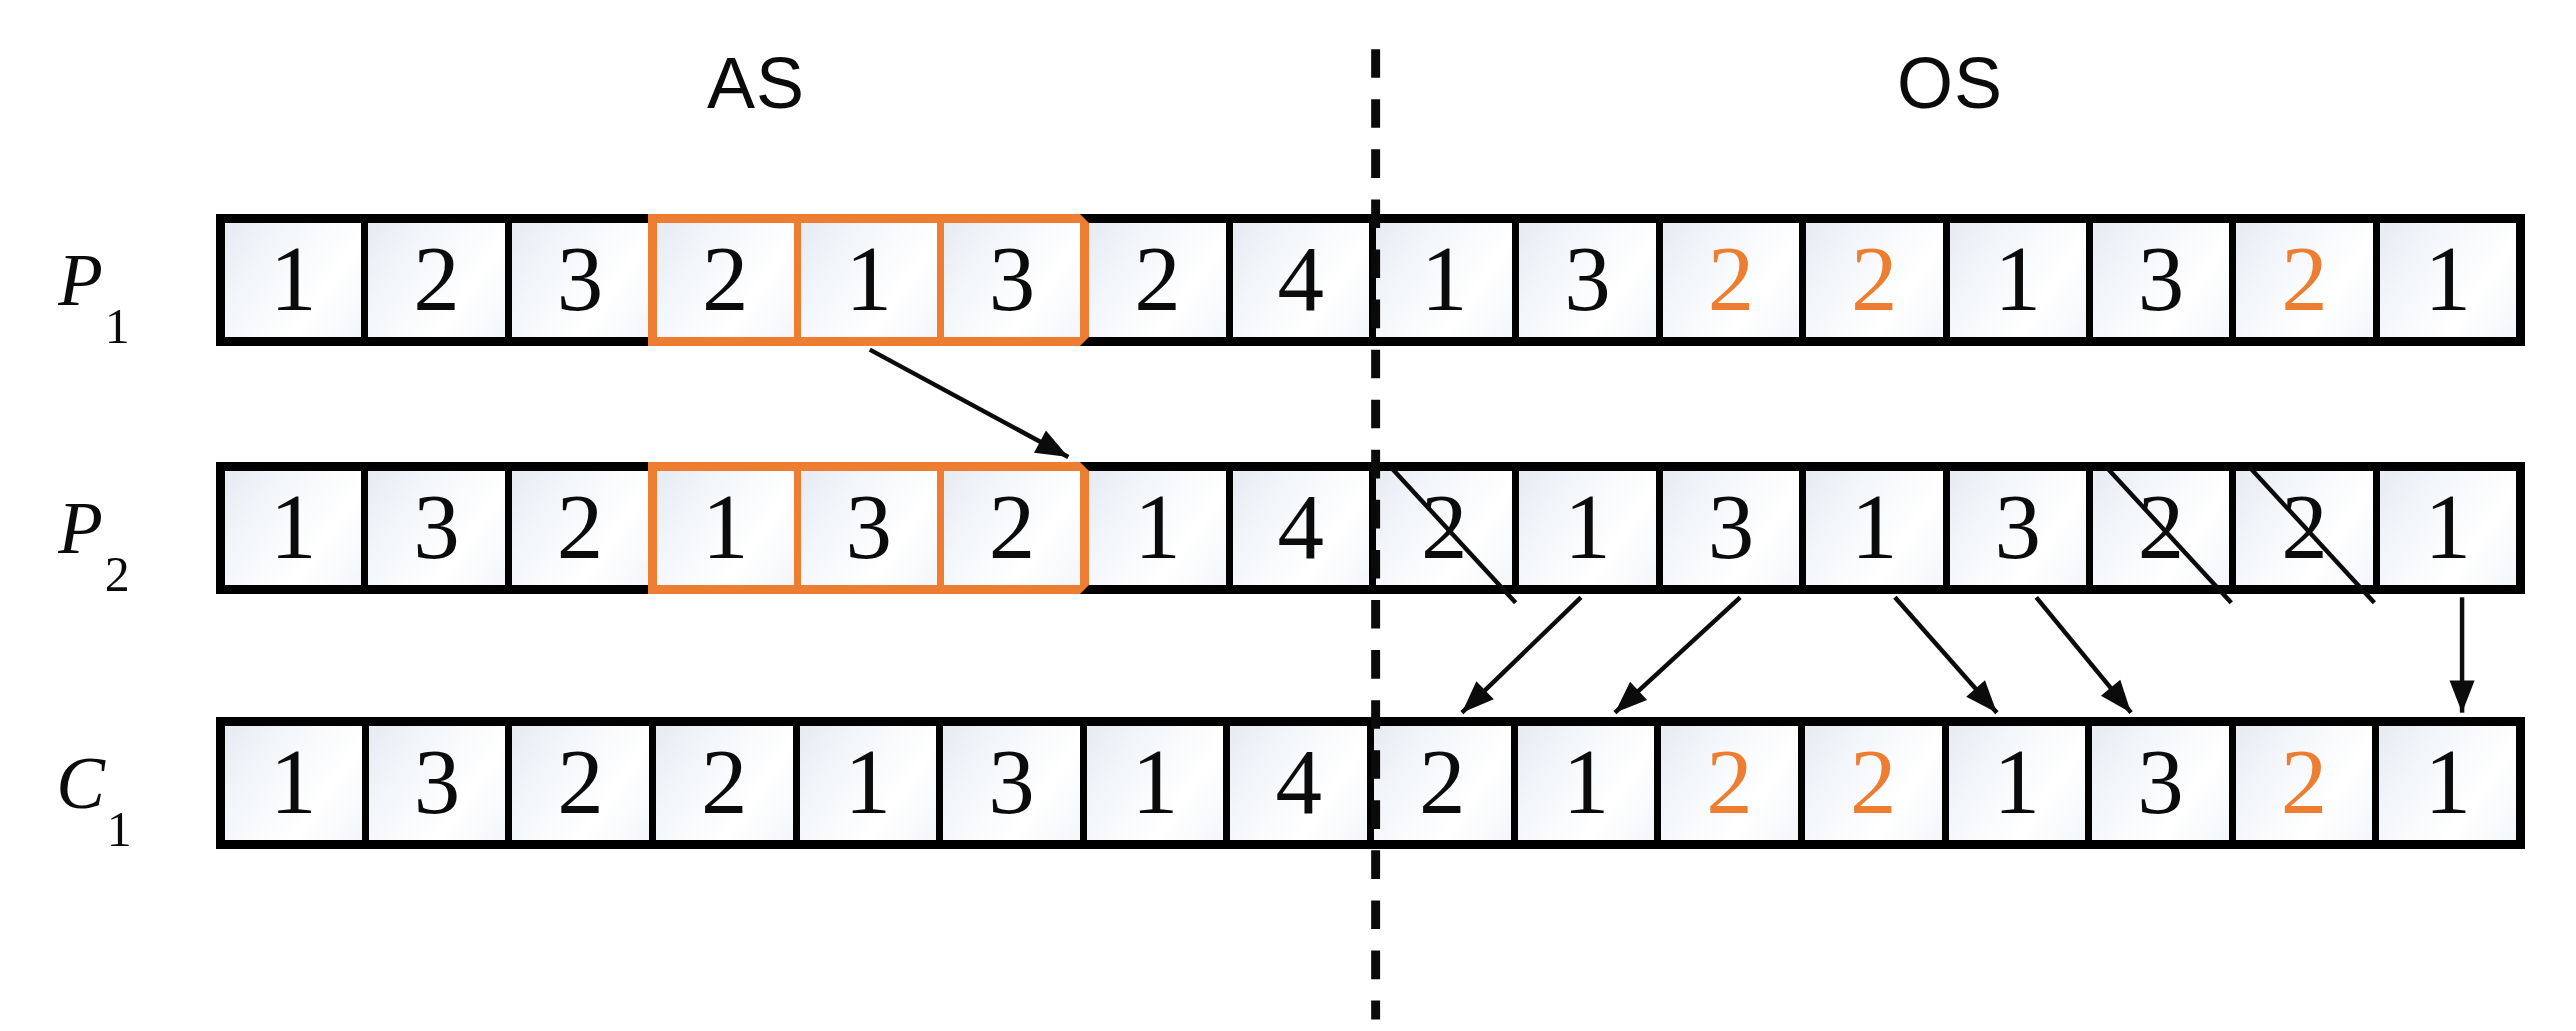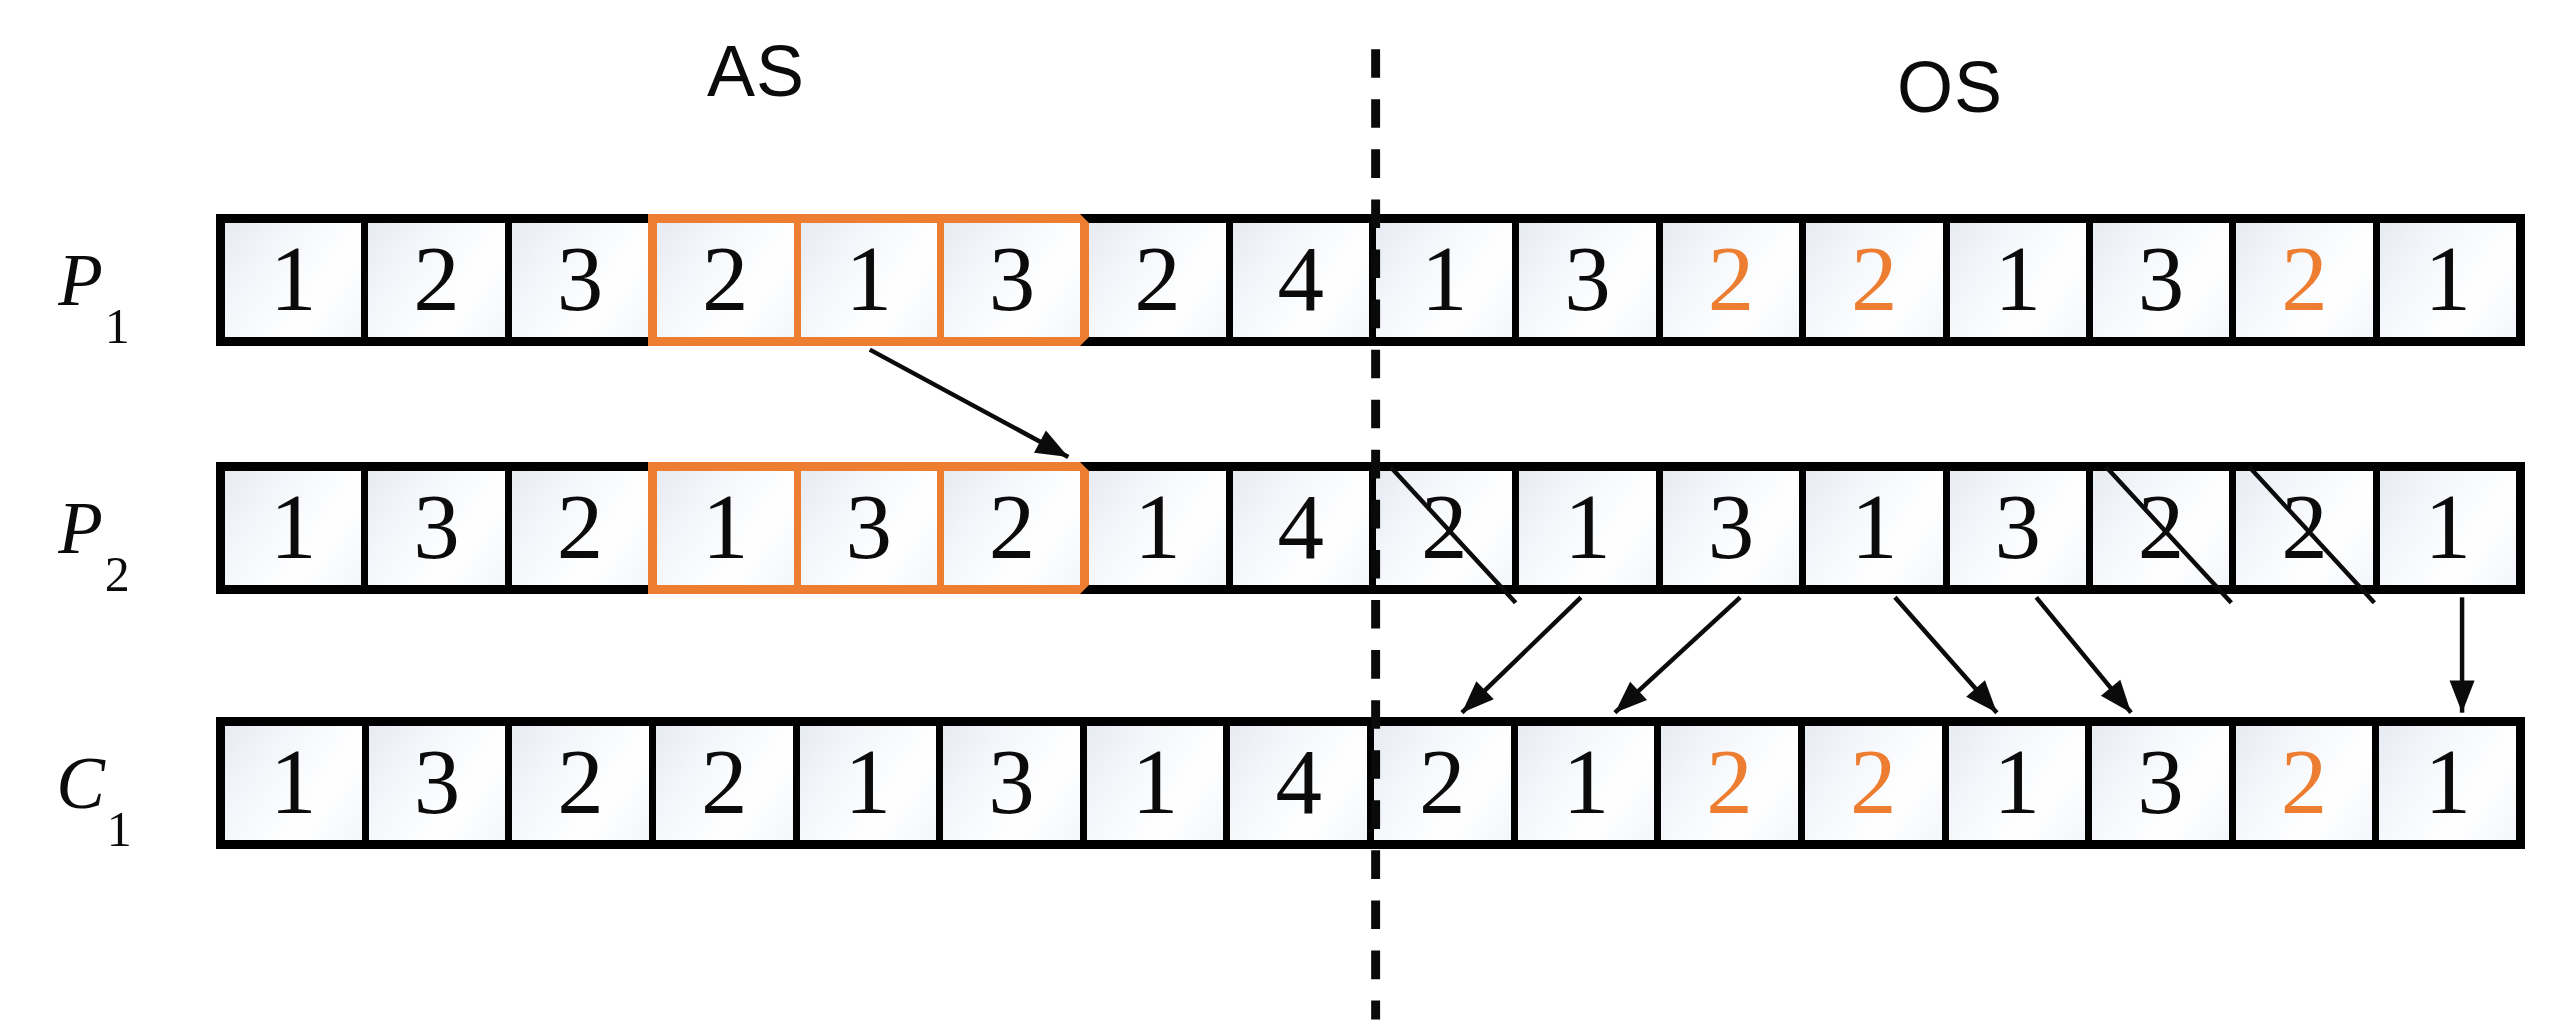--- a/index.html
+++ b/index.html
@@ -1,23 +1,23 @@
 <!DOCTYPE html>
 <html style="font-size:14.3px"><head>
 <meta charset="utf-8">
 <style>
   html,body{margin:0;padding:0;width:2576px;height:1031px;background:#ffffff;overflow:hidden;}
   .figure{position:relative;width:2576px;height:1031px;font-family:"Liberation Sans",sans-serif;}
   .section-label{
-    position:absolute;top:30px;transform:translateX(-50%);
+    position:absolute;top:42px;transform:translateX(-50%);
     font-family:"Liberation Sans",sans-serif;font-size:72px;color:#0b0b0b;
     letter-spacing:0.9px;
   }
   .section-label.as{left:756px;}
-  .section-label.os{left:1950px;margin-top:16px;}
+  .section-label.os{left:1950px;}
   .chrom-row{position:absolute;left:0;width:2576px;height:132px;}
   .row-label{
     position:absolute;left:0;top:0;width:188px;height:100%;
     display:flex;align-items:center;justify-content:center;
     color:#0b0b0b;
   }
   .row-label .letter{
     font-family:"Liberation Serif",serif;font-style:italic;
     font-size:73px;line-height:1;
   }

